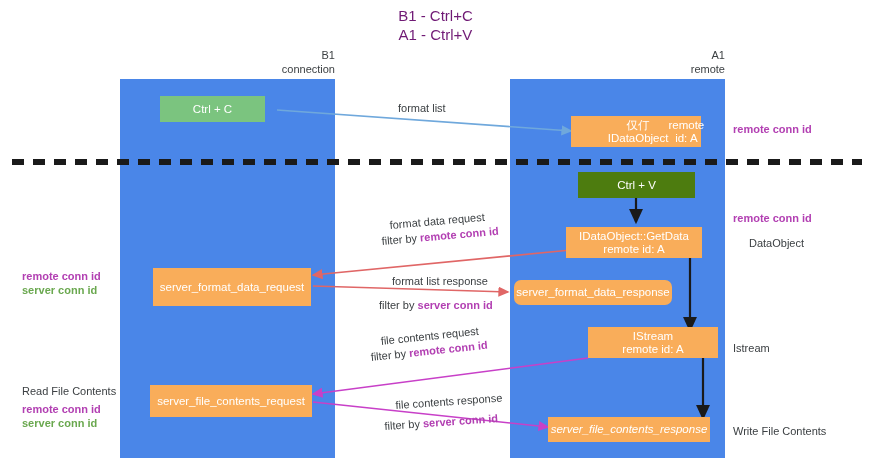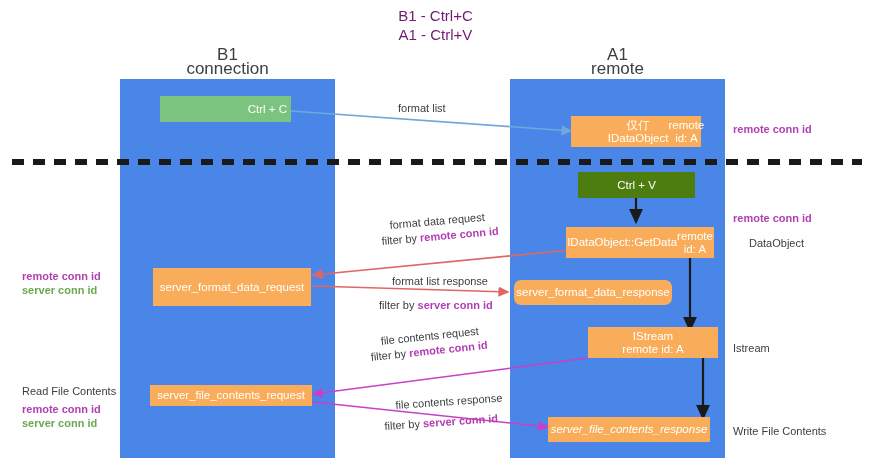--- a/index.html
+++ b/index.html
@@ -14,21 +14,21 @@
   #stage{position:absolute;left:0;top:0;width:871px;height:467px;}
 
   
   .title{
     position:absolute;left:0;top:6px;width:871px;
     text-align:center;font-size:15px;line-height:19px;color:#701a75;
   }
 
   
   .lane-head{
-    position:absolute;text-align:center;font-size:17px;line-height:14px;color:#3c4043;
+    position:absolute;text-align:right;font-size:11px;line-height:14px;color:#3c4043;
   }
 
   
   .lane{
     position:absolute;background:#4a86e8;
   }
 
   
   .box{
     position:absolute;
@@ -113,52 +113,52 @@
 
     <line x1="588" y1="358" x2="313" y2="394" stroke="#c840c8" stroke-width="1.6" marker-end="url(#ah-mag)"></line>
 
     <line x1="313" y1="402" x2="548" y2="427" stroke="#c840c8" stroke-width="1.6" marker-end="url(#ah-mag)"></line>
 
     <line x1="703" y1="358" x2="703" y2="418" stroke="#1a1a1a" stroke-width="2.2" marker-end="url(#ah-blk)"></line>
 
     <line x1="690" y1="278" x2="690" y2="300" stroke="#1a1a1a" stroke-width="0"></line>
   </svg>
 
-  <div class="box green" style="left:160px;top:96px;width:131px;height:26px;justify-content:flex-end;">
+  <div class="box green" style="left:160px;top:96px;width:105px;height:26px;">
     <span>Ctrl + C</span>
   </div>
 
   <div class="box orange" style="left:571px;top:116px;width:130px;height:31px;flex-direction:row;padding-left:44px;">
     <span>仅仃IDataObject</span>
     <span>remote id: A</span>
   </div>
 
   <div class="box green2" style="left:578px;top:172px;width:117px;height:26px;">
     <span>Ctrl + V</span>
   </div>
 
-  <div class="box orange" style="left:566px;top:227px;width:148px;height:31px;flex-direction:row;justify-content:center;">
+  <div class="box orange" style="left:566px;top:227px;width:136px;height:31px;flex-direction:column;justify-content:center;">
     <span>IDataObject::GetData</span>
     <span>remote id: A</span>
   </div>
 
   <div class="box orange" style="left:153px;top:268px;width:158px;height:38px;text-align:right;">
     <span>server_format_data_request</span>
   </div>
 
   <div class="box orange" style="left:514px;top:280px;width:158px;height:25px;border-radius:7px;">
     <span>server_format_data_response</span>
   </div>
 
   <div class="box orange" style="left:588px;top:327px;width:130px;height:31px;flex-direction:column;">
     <span>IStream</span>
     <span>remote id: A</span>
   </div>
 
-  <div class="box orange" style="left:150px;top:385px;width:162px;height:21px;">
+  <div class="box orange" style="left:150px;top:385px;width:162px;height:32px;">
     <span>server_file_contents_request</span>
   </div>
 
   <div class="box orange" style="left:548px;top:417px;width:162px;height:25px;font-style:italic;">
     <span>server_file_contents_response</span>
   </div>
 
   <div class="edge-label" style="left:398px;top:101px;">format list</div>
 
   <div class="edge-label" style="left:389px;top:218px;transform:rotate(-5deg);transform-origin:left top;">format data request</div>

